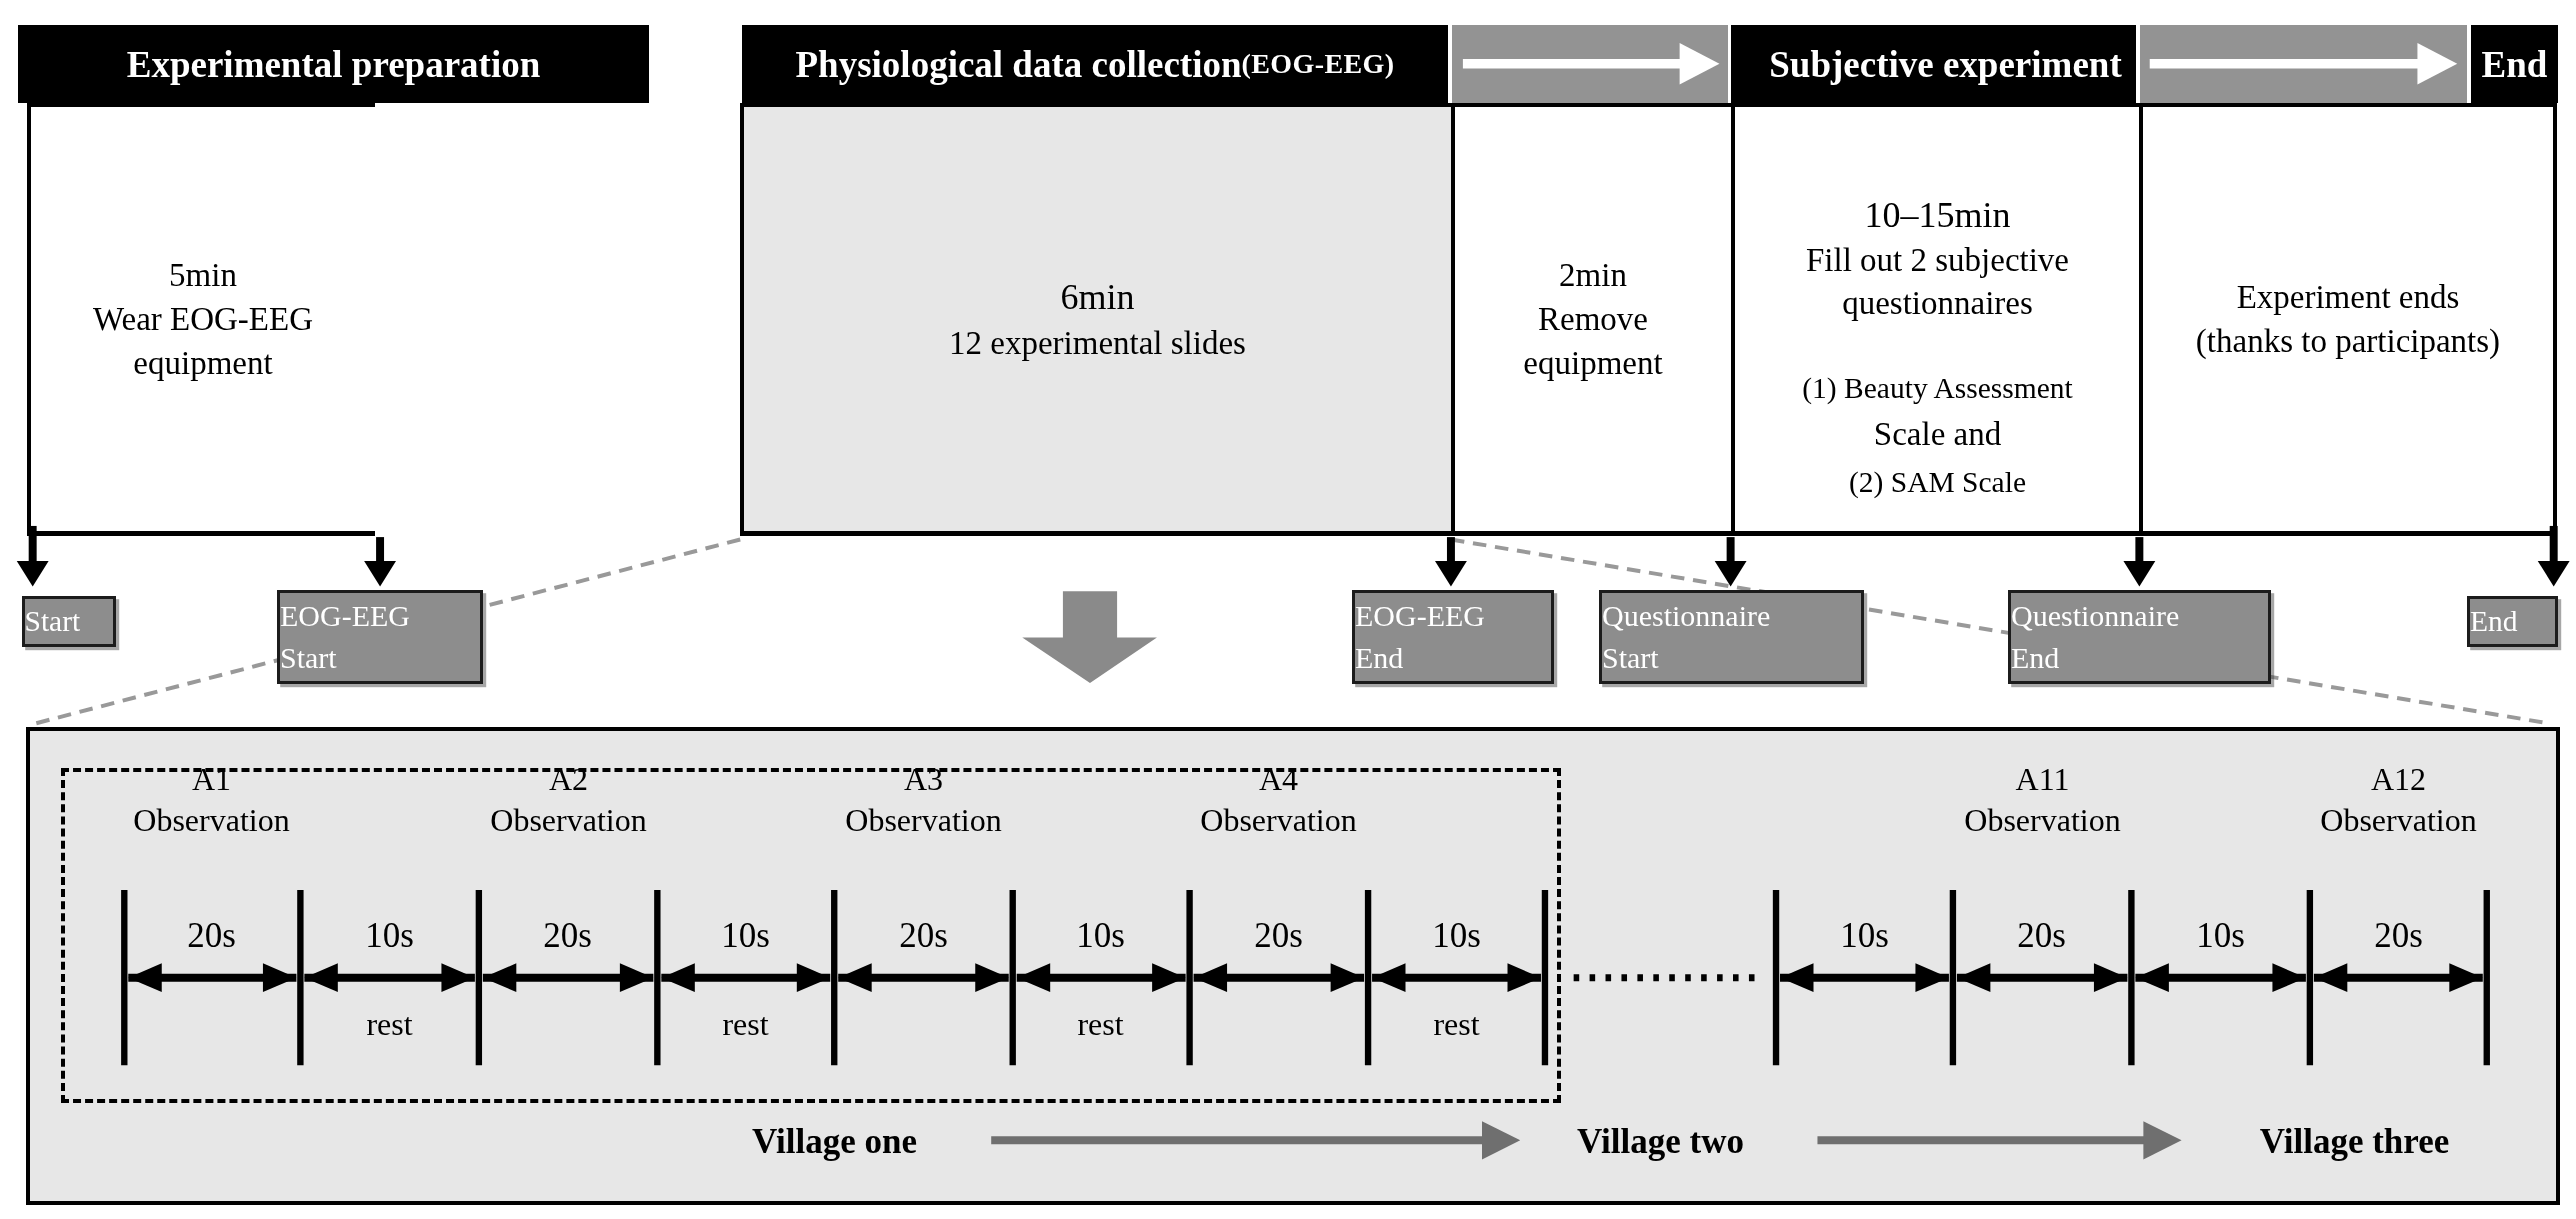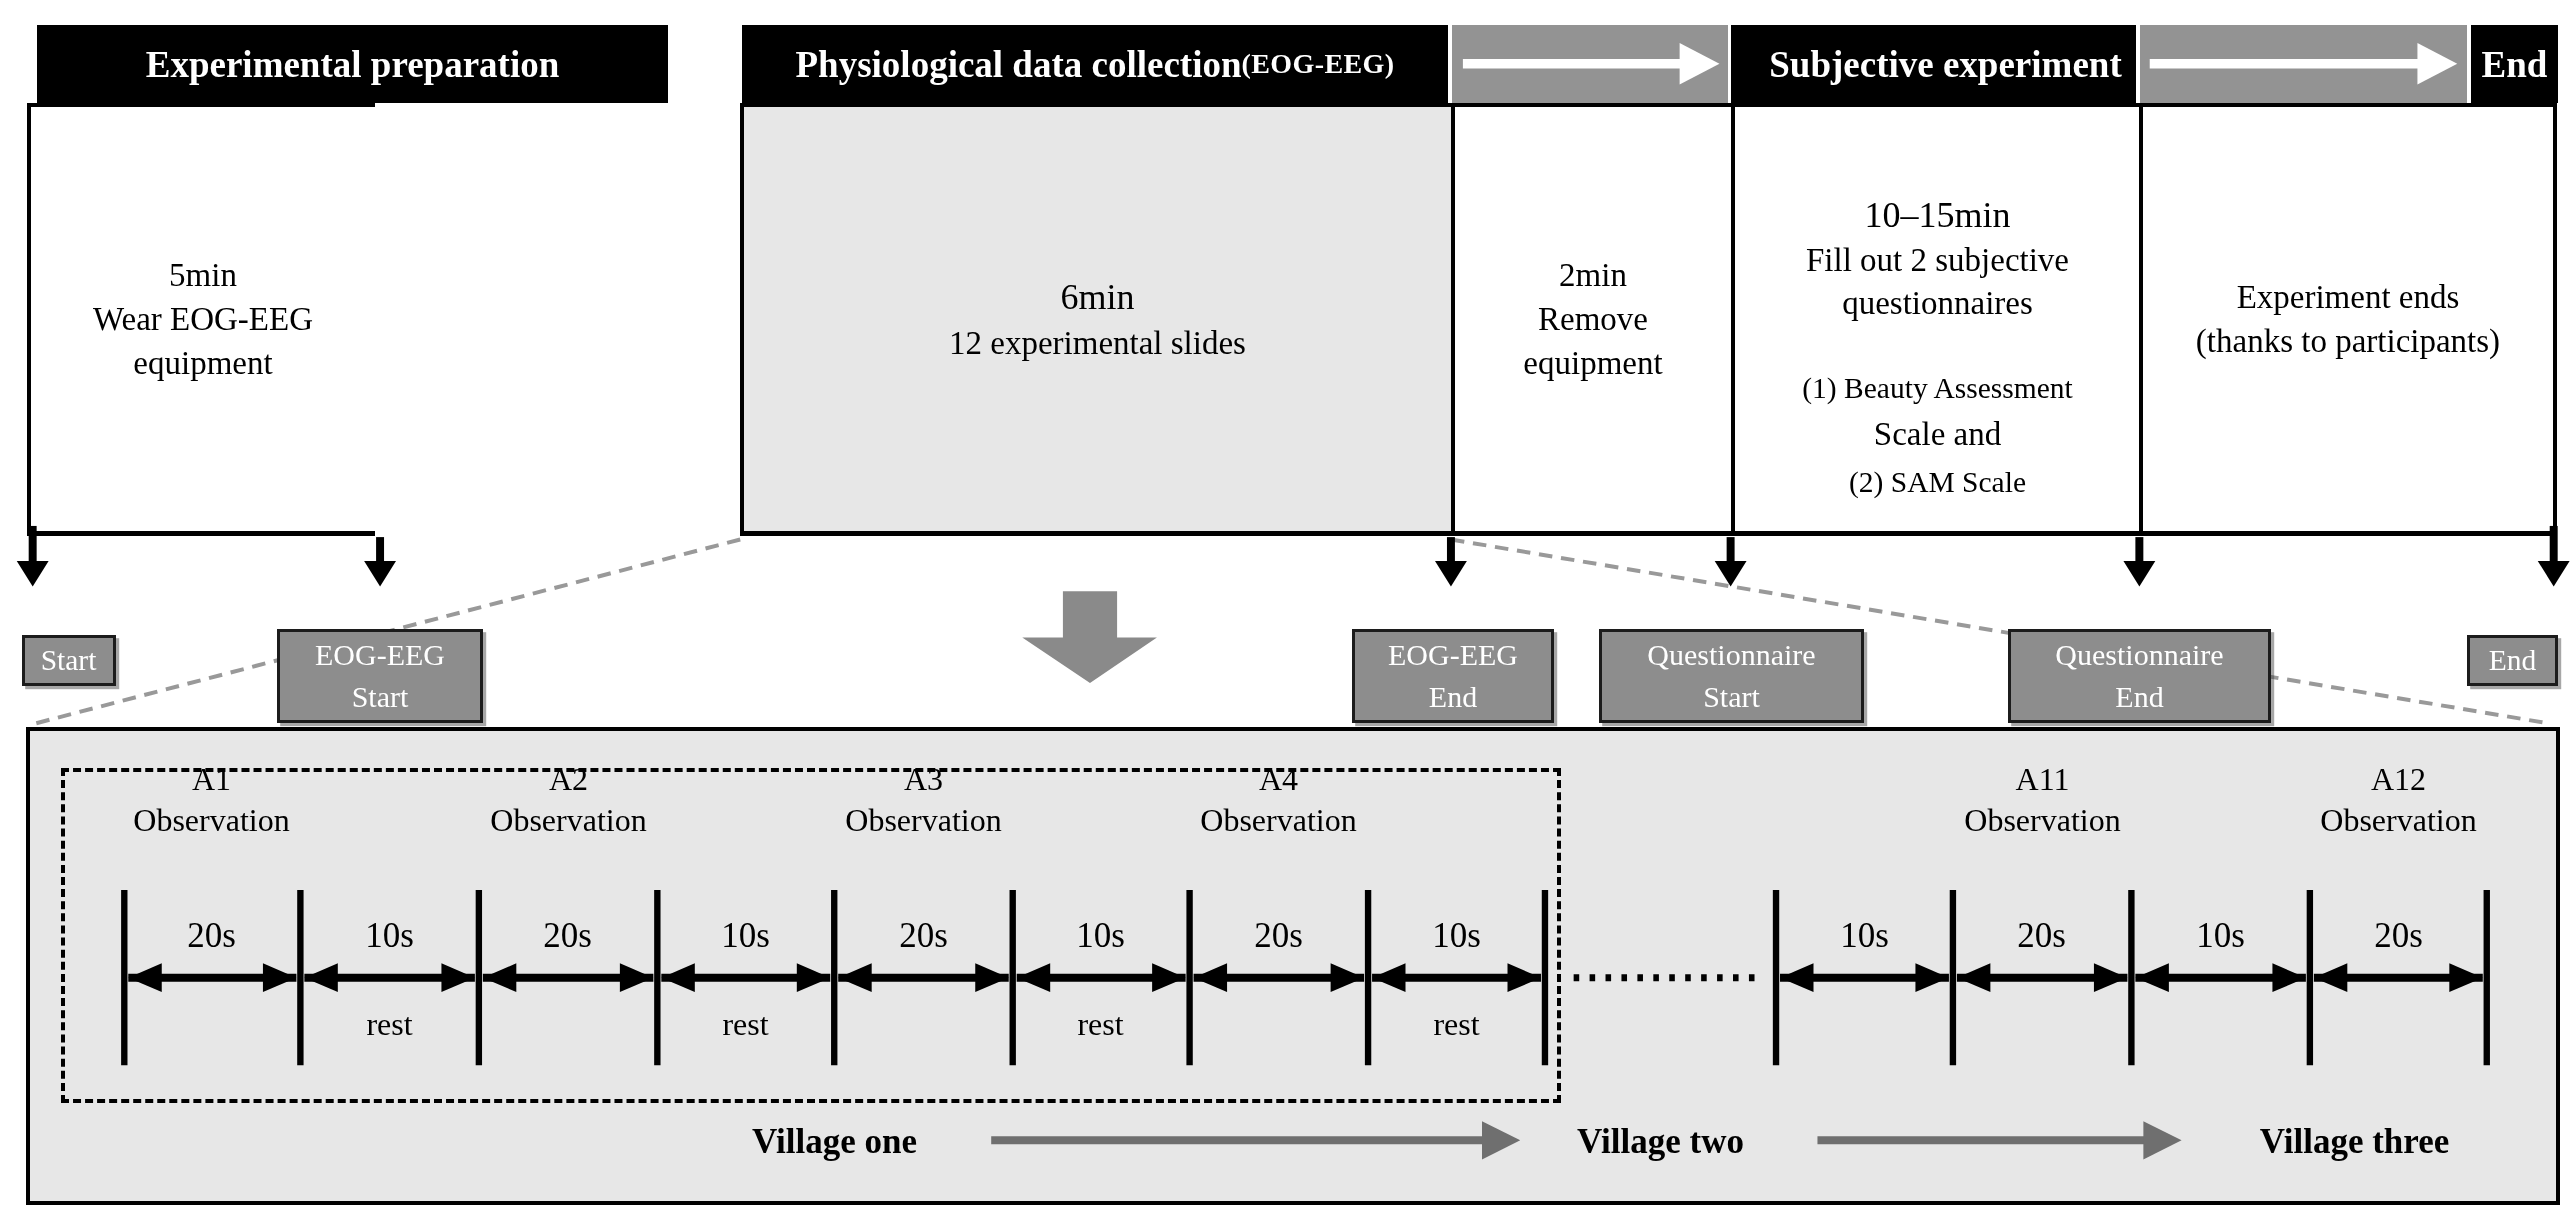--- a/index.html
+++ b/index.html
@@ -21,42 +21,42 @@
   .cell.first{border-left:4.8px solid #000;}
   .cell.last{border-right:4.8px solid #000;}
   .cell.gray{background:#e7e7e7;}
   .cell .dur{font-size:36px;}
   .cell5{justify-content:flex-start;padding-top:84px;}
   .cell5 .task{font-size:33px;line-height:1.3;}
   .cell5 .spacer{height:41px;}
   .cell5 .detail{font-size:29.5px;line-height:1.5;}
   
   .marker{background:#8d8d8d;border:3.2px solid #1c1c1c;color:#fff;display:flex;flex-direction:column;
-          align-items:center;justify-content:center;text-align:center;font-size:30px;line-height:1.4;
-          box-shadow:3.2px 3.2px 0 rgba(60,60,60,.45);margin-top:39px;}
+          align-items:flex-start;justify-content:center;text-align:center;font-size:30px;line-height:1.4;
+          box-shadow:3.2px 3.2px 0 rgba(60,60,60,.45);}
   
   .panel{left:26px;top:727px;width:2534px;height:478px;background:#e7e7e7;border:4.8px solid #000;}
   .dashed-box{left:61px;top:768px;width:1500px;height:335px;border:4px dashed #000;background:transparent;}
   .obs{display:flex;flex-direction:column;align-items:center;text-align:center;
        font-size:32px;line-height:1.28;width:271px;top:759px;}
   .durlab{width:135px;text-align:center;font-size:35px;top:916px;}
   .restlab{width:135px;text-align:center;font-size:32px;top:1006px;}
   .village{top:1122px;text-align:center;font-size:35px;font-weight:700;white-space:nowrap;}
 </style>
 </head>
 <body>
 
 <div id="stage">
 
   <svg width="2576" height="1220" viewBox="0 0 3233 1531">
     <line x1="929" y1="677" x2="44" y2="908" stroke="#999999" stroke-width="5" stroke-dasharray="17 11"></line>
     <line x1="1821" y1="677" x2="3200" y2="908" stroke="#999999" stroke-width="5" stroke-dasharray="17 11"></line>
   </svg>
 
-  <div class="abs hdr" style="left:37px;width:631px;">
+  <div class="abs hdr" style="left:18px;width:631px;">
     <span>Experimental preparation</span>
   </div>
   <div class="abs hdr" style="left:742px;width:706px;">
     <span>Physiological data collection</span>
       <span class="sub">(EOG-EEG)</span>
   </div>
   <div class="abs hdr-gray" style="left:1452px;width:276px;"></div>
   <div class="abs hdr" style="left:1731px;width:405px;padding-left:24px;">
     <span>Subjective experiment</span>
   </div>

